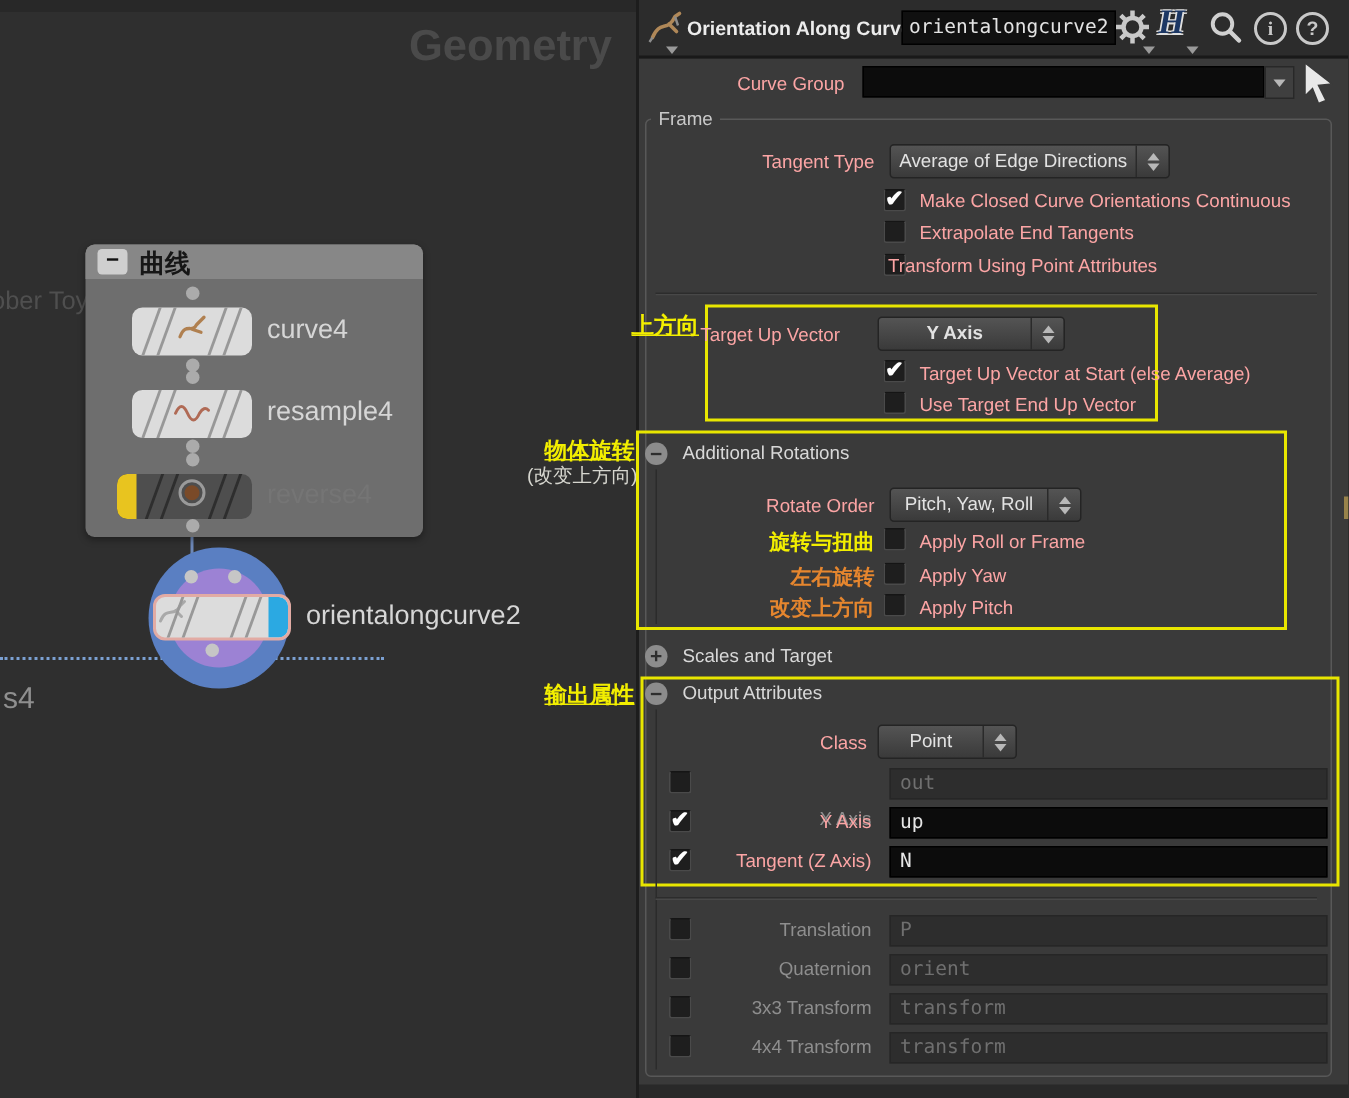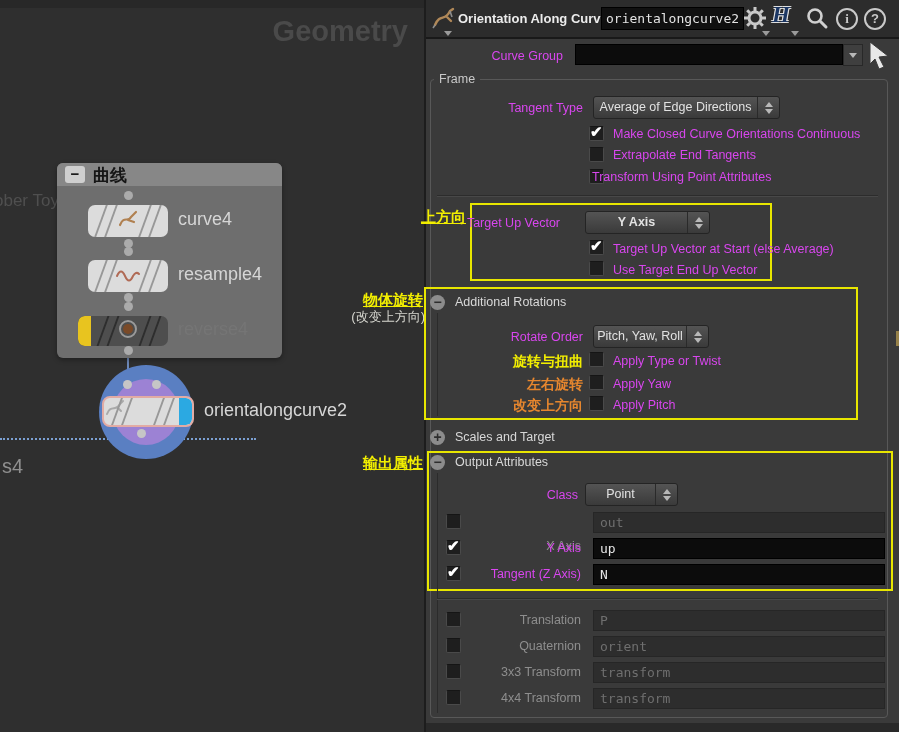--- a/index.html
+++ b/index.html
@@ -37,21 +37,21 @@
   #parampane{left:426px;top:0;width:473px;height:732px;background:#3a3a3a;}
   .phdr{left:426px;top:0;width:473px;height:39px;background:#2c2c2c;border-bottom:2px solid #191919;box-sizing:border-box;}
   .ptitle{font-size:13px;font-weight:bold;color:#ececec;}
   .nameinput{background:#101010;border:1px solid #000;color:#e3e3e3;
      font-family:"DejaVu Sans Mono",monospace;font-size:13px;padding:0 4px;height:21px;}
   .caret{width:0;height:0;border-left:4px solid transparent;border-right:4px solid transparent;border-top:5px solid #9a9a9a;}
   .hlogo{font-family:"Liberation Serif",serif;font-style:italic;font-weight:bold;font-size:23px;color:#1c3764;
      text-shadow:-1px -1px 0 #dfdfdf,1px -1px 0 #dfdfdf,-1px 1px 0 #dfdfdf,1px 1px 0 #dfdfdf;}
   .circicon{width:18px;height:18px;border:2px solid #c9c9c9;border-radius:50%;color:#c9c9c9;
      font-size:13px;font-weight:bold;text-align:center;line-height:18px;}
-  .lbl{font-size:12.5px;color:#d946ef;white-space:nowrap;}
+  .lbl{font-size:12.5px;color:#fca5a5;white-space:nowrap;}
   .rlbl{text-align:right;}
   .dlbl{color:#8e8e8e;}
   .fld{background:#0c0c0c;border:1px solid #000;box-sizing:border-box;color:#e6e6e6;
      font-family:"DejaVu Sans Mono",monospace;font-size:13px;line-height:19px;padding:0 6px;height:21px;}
   .fld.dis{background:#2d2d2d;border-color:#262626;color:#6f6f6f;}
   .cb{width:15px;height:15px;background:#1e1e1e;border:1px solid #4a4a4a;border-top-color:#151515;border-radius:2px;box-sizing:border-box;}
   .cb .mark{position:absolute;left:0;top:-4px;font-size:15px;font-weight:bold;color:#fff;}
   .dd{height:23px;background:linear-gradient(#545454,#3a3a3a);border:1px solid #242424;border-radius:3px;box-sizing:border-box;display:flex;}
   .dd .txt{flex:1;text-align:center;font-size:12.5px;color:#e2e2e2;line-height:21px;white-space:nowrap;overflow:hidden;}
   .dd .spin{width:21px;border-left:1px solid #2a2a2a;display:flex;flex-direction:column;align-items:center;justify-content:center;gap:2px;}
@@ -252,32 +252,32 @@
     </div>
   <div class="abs lbl" style="left:613px;top:263px;">Use Target End Up Vector</div>
 
   <div class="abs ann-y" style="left:343px;top:291px;width:80px;text-align:right;">物体旋转</div>
   <div class="abs ann-w" style="left:341px;top:308px;width:84px;text-align:right;">(改变上方向)</div>
   <div class="abs ybox" style="left:424px;top:287px;width:434px;height:133px;"></div>
   <div class="abs collapse-circ" style="left:430px;top:295px;">−</div>
   <div class="abs sectitle" style="left:455px;top:295px;">Additional Rotations</div>
   <div class="abs indent" style="left:437px;top:313px;height:103px;"></div>
   <div class="abs lbl rlbl" style="left:426px;top:330px;width:157px;">Rotate Order</div>
-  <div class="abs dd" style="left:593px;top:325px;width:116px;">
+  <div class="abs dd" style="left:593px;top:325px;width:128px;">
     <div class="txt">Pitch, Yaw, Roll</div>
     <div class="spin">
         <div class="tri-up"></div>
         <div class="tri-dn"></div>
       </div>
   </div>
   <div class="abs ann-y2" style="left:493px;top:353px;width:90px;text-align:right;">旋转与扭曲</div>
   <div class="abs cb" style="left:589px;top:352px;">
       <span class="mark"></span>
     </div>
-  <div class="abs lbl" style="left:613px;top:354px;">Apply Type or Twist</div>
+  <div class="abs lbl" style="left:613px;top:354px;">Apply Roll or Frame</div>
   <div class="abs ann-o" style="left:513px;top:376px;width:70px;text-align:right;">左右旋转</div>
   <div class="abs cb" style="left:589px;top:375px;">
       <span class="mark"></span>
     </div>
   <div class="abs lbl" style="left:613px;top:377px;">Apply Yaw</div>
   <div class="abs ann-o" style="left:513px;top:397px;width:70px;text-align:right;">改变上方向</div>
   <div class="abs cb" style="left:589px;top:396px;">
       <span class="mark"></span>
     </div>
   <div class="abs lbl" style="left:613px;top:398px;">Apply Pitch</div>

